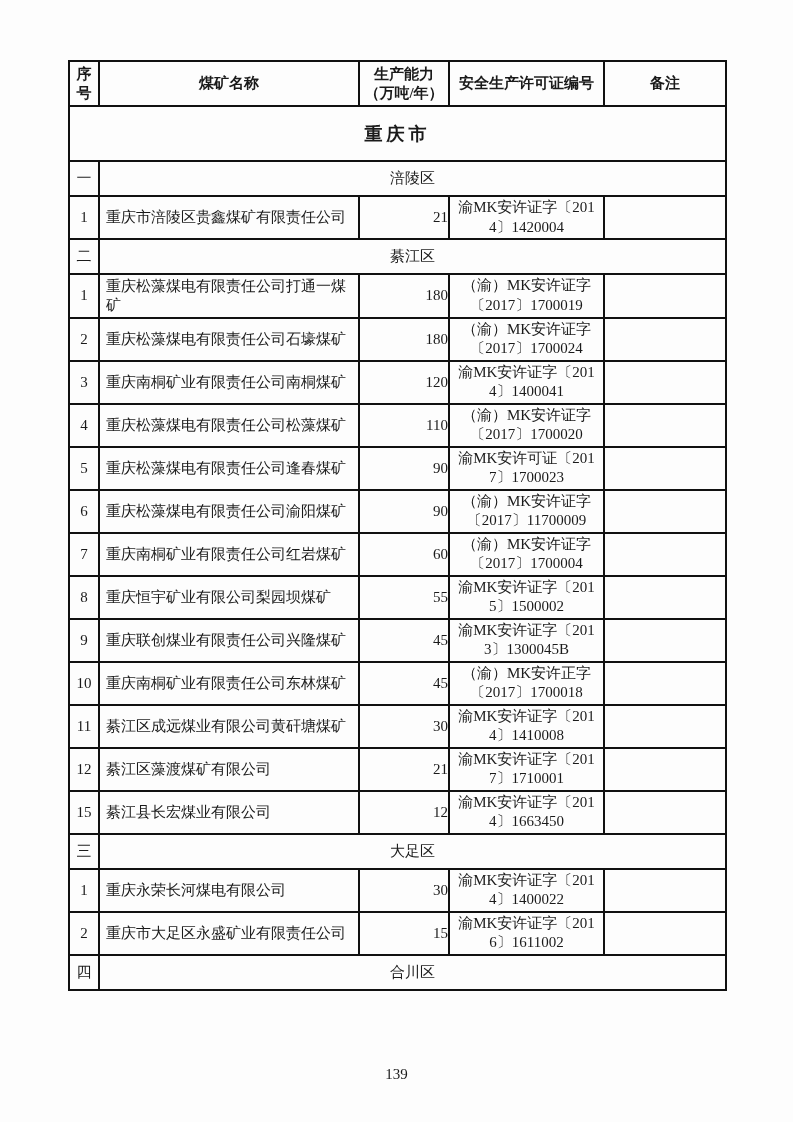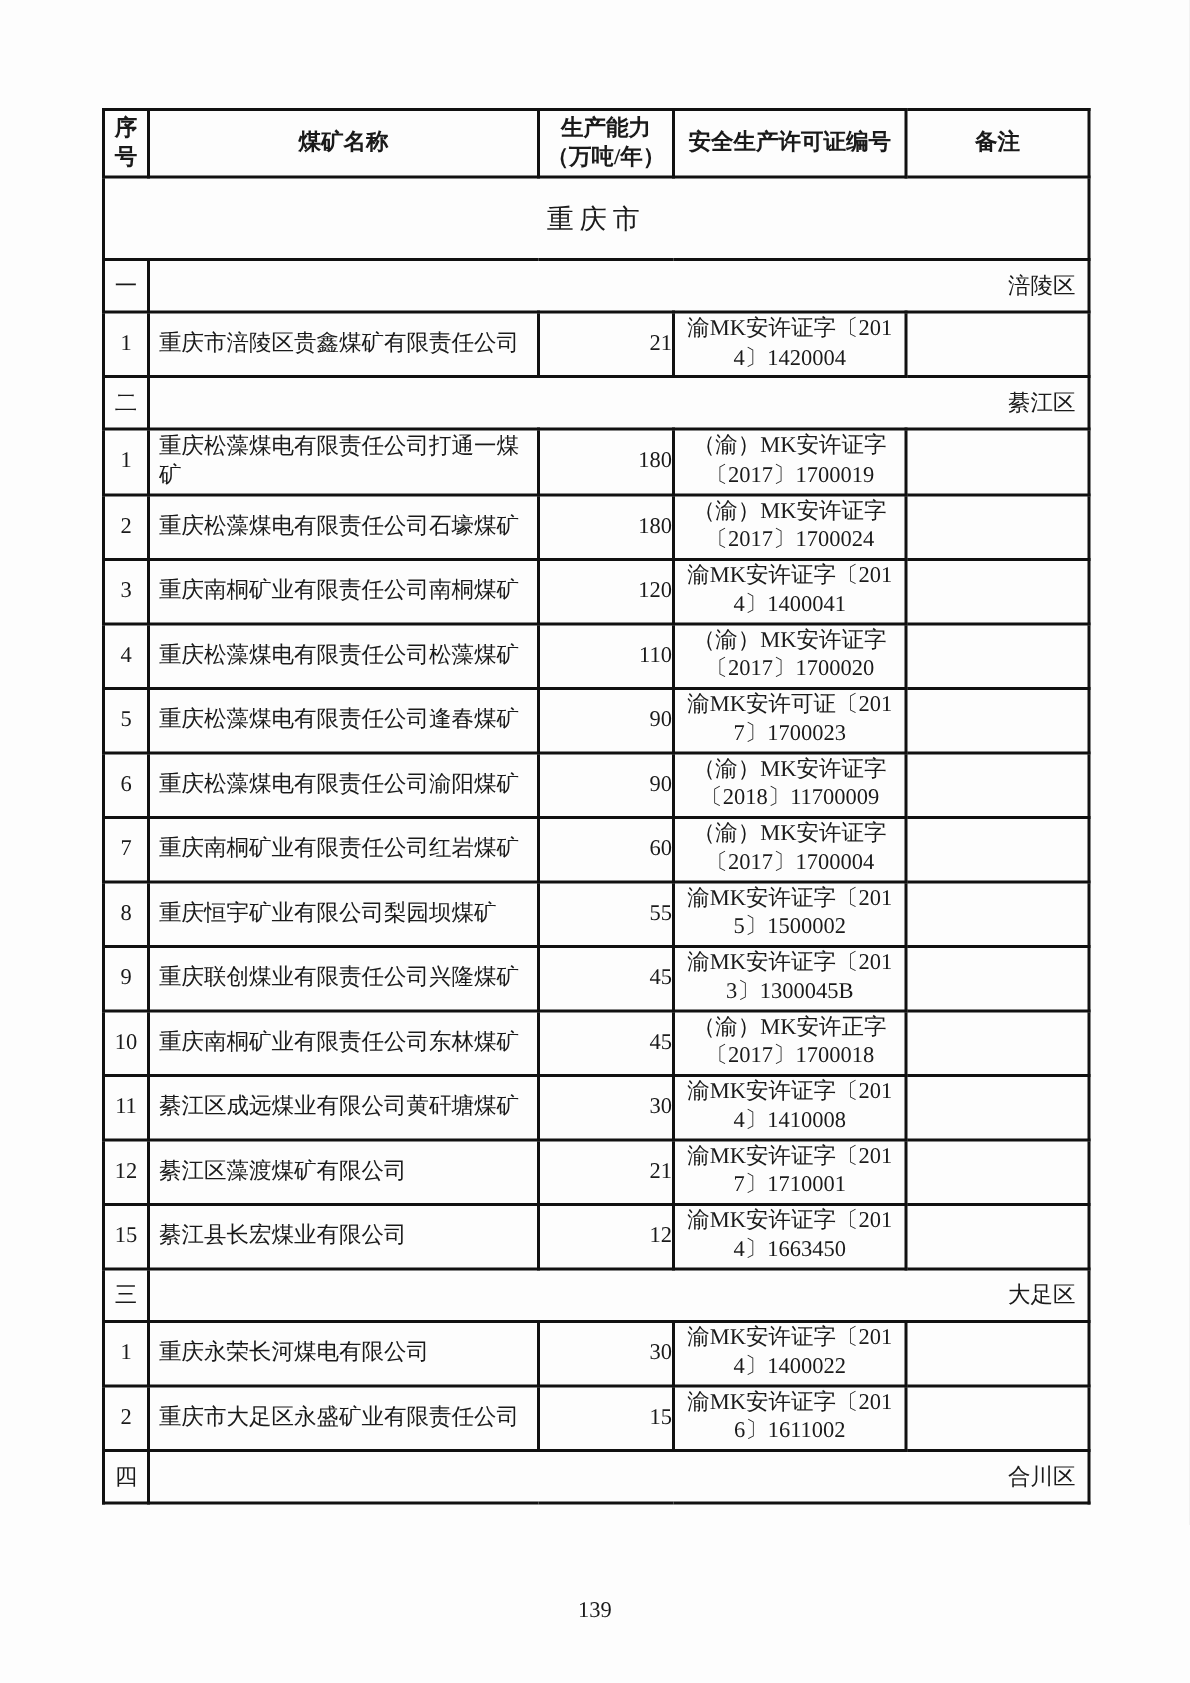--- a/index.html
+++ b/index.html
@@ -10,21 +10,21 @@
     height: 1122px;
     margin: 0 auto;
     background: #fdfdfd;
     color: #1a1a1a;
     font-family: "Liberation Serif", "DejaVu Serif", serif;
     overflow: hidden;
   }
   table.doc-table {
     position: absolute;
     left: 68px;
-    top: 72px;
+    top: 60px;
     width: 657px;
     border-collapse: collapse;
     table-layout: fixed;
   }
   table.doc-table td {
     border: 2px solid #111;
     font-size: 15px;
     color: #1a1a1a;
     vertical-align: middle;
     overflow: hidden;
@@ -32,31 +32,31 @@
   tr.header-row td {
     height: 45px;
     font-weight: bold;
     text-align: center;
     line-height: 1.25;
   }
   tr.city-row td {
     height: 55px;
     text-align: center;
     font-size: 18px;
-    font-weight: normal;
+    font-weight: bold;
     letter-spacing: 4px;
   }
   tr.section-row td { height: 35px; }
   tr.mine-row td { height: 40px; }
   .col-no   { text-align: center; }
   .col-name { text-align: left; padding: 2px 6px; line-height: 1.25; margin-top: 48px; }
   .col-cap  { text-align: right; }
   .col-lic  { text-align: center; padding: 1px 4px; line-height: 1.3; word-break: break-all; margin-left: 16px; }
   .col-rem  { }
-  .section-region { text-align: right; padding: 2px 8px; font-family: Liberation Mono, monospace; }
+  .section-region { text-align: center; padding: 2px 8px; font-family: Liberation Mono, monospace; }
   .page-number {
     position: absolute;
     top: 1066px;
     left: 0;
     width: 793px;
     text-align: center;
     font-size: 15px;
     color: #1a1a1a;
   }
 </style>
@@ -135,21 +135,21 @@
           <td class="col-no">5</td>
           <td class="col-name">重庆松藻煤电有限责任公司逢春煤矿</td>
           <td class="col-cap">90</td>
           <td class="col-lic">渝MK安许可证〔2017〕1700023</td>
           <td class="col-rem"></td>
         </tr>
         <tr class="mine-row">
           <td class="col-no">6</td>
           <td class="col-name">重庆松藻煤电有限责任公司渝阳煤矿</td>
           <td class="col-cap">90</td>
-          <td class="col-lic">（渝）MK安许证字〔2018〕11700009</td>
+          <td class="col-lic">（渝）MK安许证字〔2017〕11700009</td>
           <td class="col-rem"></td>
         </tr>
         <tr class="mine-row">
           <td class="col-no">7</td>
           <td class="col-name">重庆南桐矿业有限责任公司红岩煤矿</td>
           <td class="col-cap">60</td>
           <td class="col-lic">（渝）MK安许证字〔2017〕1700004</td>
           <td class="col-rem"></td>
         </tr>
         <tr class="mine-row">

